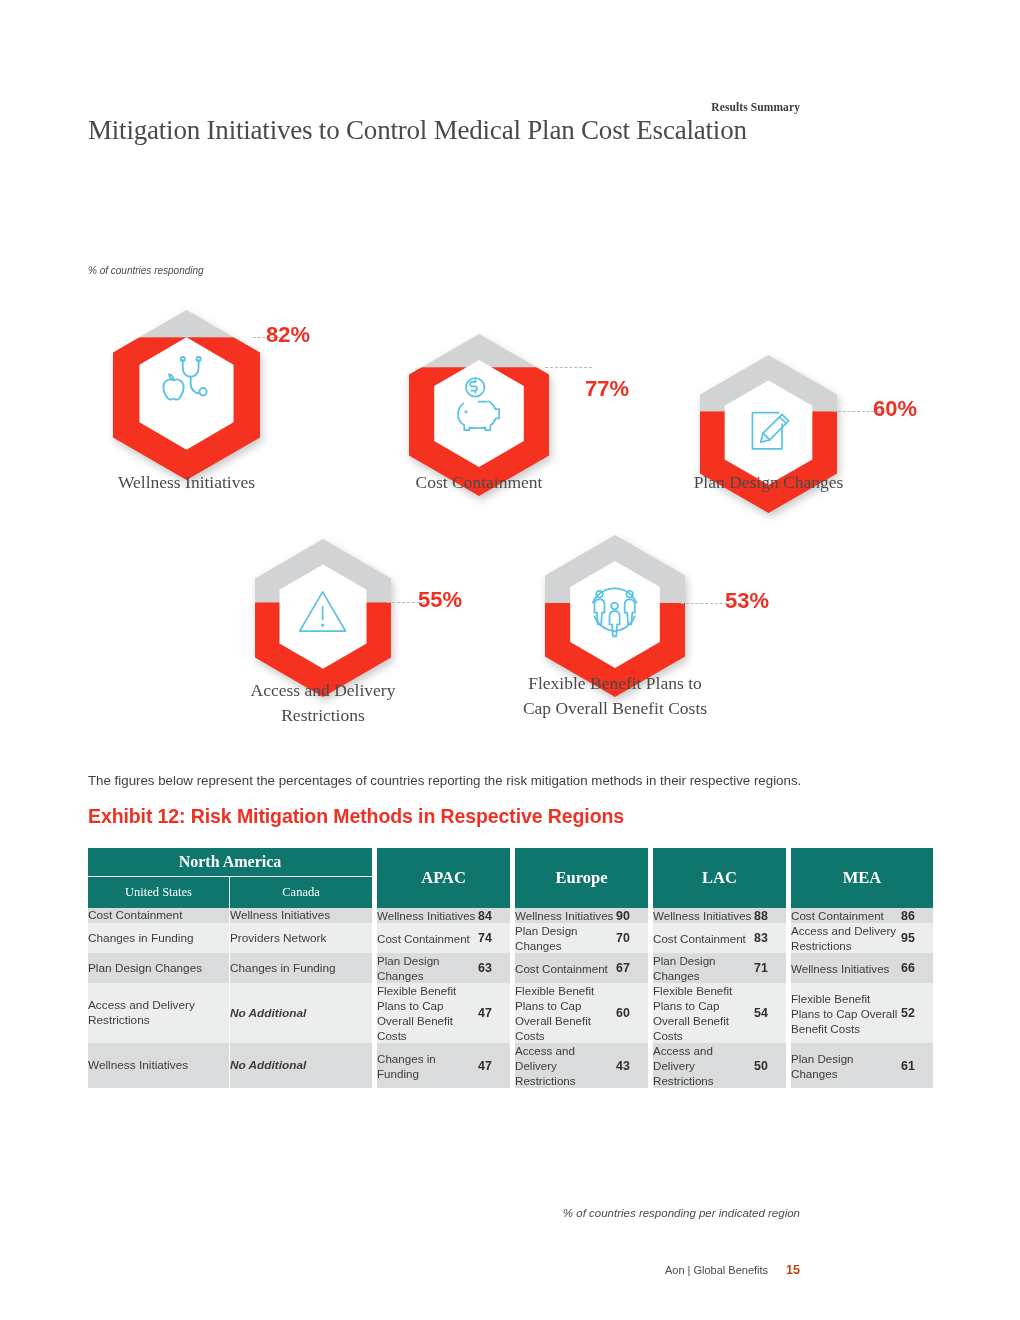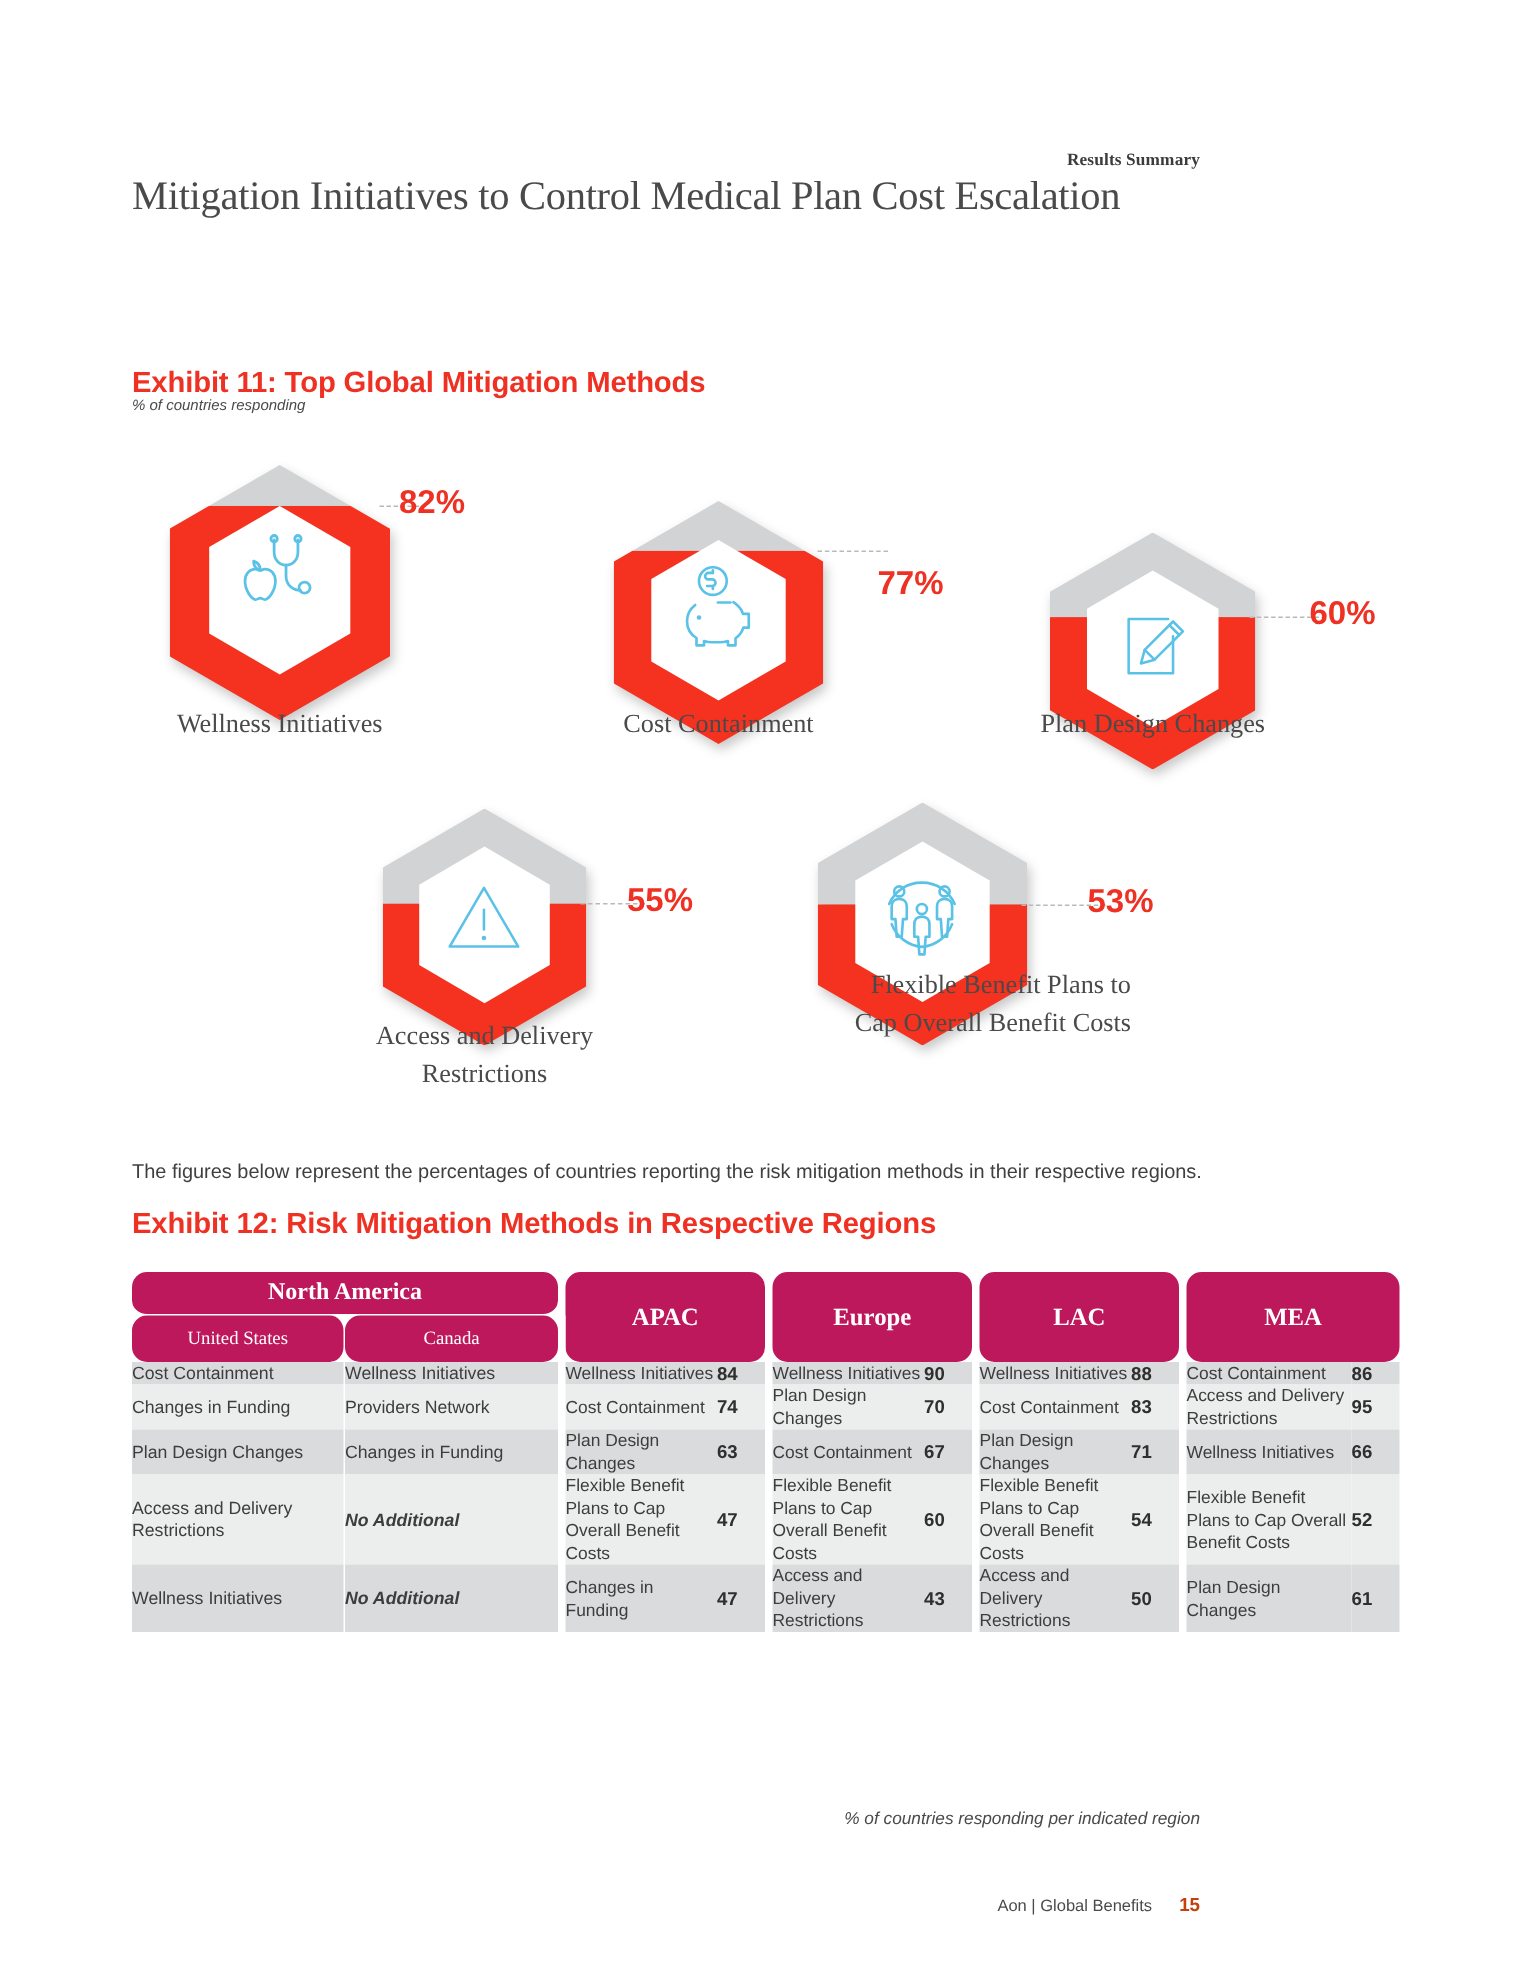--- a/index.html
+++ b/index.html
@@ -78,23 +78,23 @@
   }
 
   
   .tbl{
     position:absolute;left:88px;top:848px;
     width:845px;border-collapse:separate;border-spacing:0;
     table-layout:fixed;
   }
   .tbl td,.tbl th{padding:0;margin:0;}
   .hdr-red{
-    background:#be185d;color:#ffffff;
+    background:#0f766e;color:#ffffff;
     font-family:"Liberation Serif", serif;
-    font-weight:700;text-align:center;vertical-align:middle;border-radius:10px;
+    font-weight:700;text-align:center;vertical-align:middle;
   }
   .hdr-na{font-size:16px;height:28px;border-bottom:1.4px solid #ffffff;}
   .hdr-sub{font-size:12.5px;height:31px;font-weight:400;}
   .hdr-sub.us{border-right:1.4px solid #ffffff;}
   .hdr-region{font-size:16.5px;height:59px;}
   .gap-col{background:#ffffff;width:4px;}
 
   .cell-lbl{
     font-size:11.6px;line-height:15px;color:#3d3d3d;
     padding:7px 9px 7px 10px;vertical-align:middle;
@@ -121,21 +121,20 @@
   .footer b{font-size:12.5px;color:#c2410c;margin-left:18px;}
 </style>
 </head>
 <body>
 
 <div class="page">
 
   <div class="results-summary">Results Summary</div>
   <div class="page-title">Mitigation Initiatives to Control Medical Plan Cost Escalation</div>
 
-  <div class="exhibit11-title">Exhibit 11: Top Global Mitigation Methods</div>
   <div class="exhibit11-sub">% of countries responding</div>
 
   <div id="hexfigs">
       <div class="hexfig" style="left: 113px; top: 310px;">
         <div class="hexwrap" style="width: 147px; height: 170px;">
           <svg class="hexsvg" viewBox="0 0 100 112" preserveAspectRatio="none" style="width:147px;height:170px">
             <defs>
               <clipPath id="clip0">
                 <polygon points="50,0 100,28 100,84 50,112 0,84 0,28"></polygon>
               </clipPath>
@@ -269,21 +268,21 @@
               <circle cx="40" cy="40" r="4"></circle>
               <path d="M40 46c-4 0-6 2.5-6 6v10h3l1 14h4l1-14h3V52c0-3.5-2-6-6-6z"></path>
               <path d="M14 36A28 28 0 0140 19a28 28 0 0126 17"></path>
               <path d="M16 52a28 28 0 0024 18 28 28 0 0024-18"></path>
             </g>
           </svg>
         </div>
       </div>
       <div class="dashline" style="left: 681px; top: 602.982px; width: 56px;"></div>
       <div class="pctlabel" style="left: 725px; top: 587.982px;">53%</div>
-      <div class="hexcaption" style="left: 476px; top: 644px; width: 278px; text-align: right;">Flexible Benefit Plans to
+      <div class="hexcaption" style="left: 476px; top: 671px; width: 278px;">Flexible Benefit Plans to
 Cap Overall Benefit Costs</div>
     </div>
 
   <div class="mid-note">The figures below represent the percentages of countries reporting the risk mitigation methods in their respective regions.</div>
   <div class="exhibit12-title">Exhibit 12: Risk Mitigation Methods in Respective Regions</div>
 
   <table class="tbl">
     <colgroup>
       <col style="width:142px">
         <col style="width:142px">

